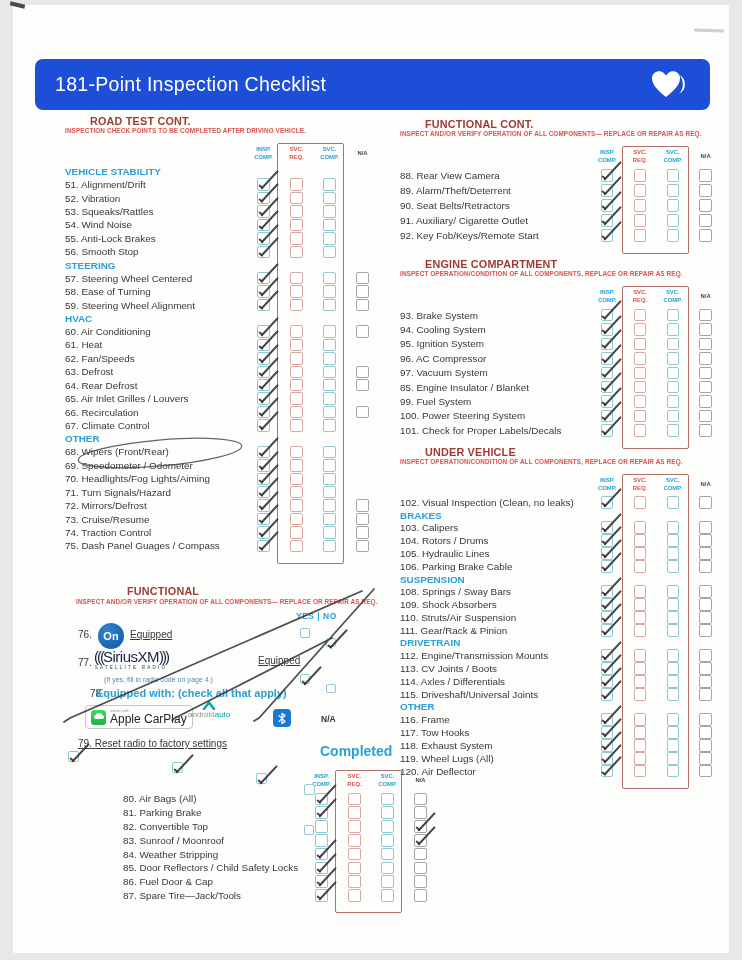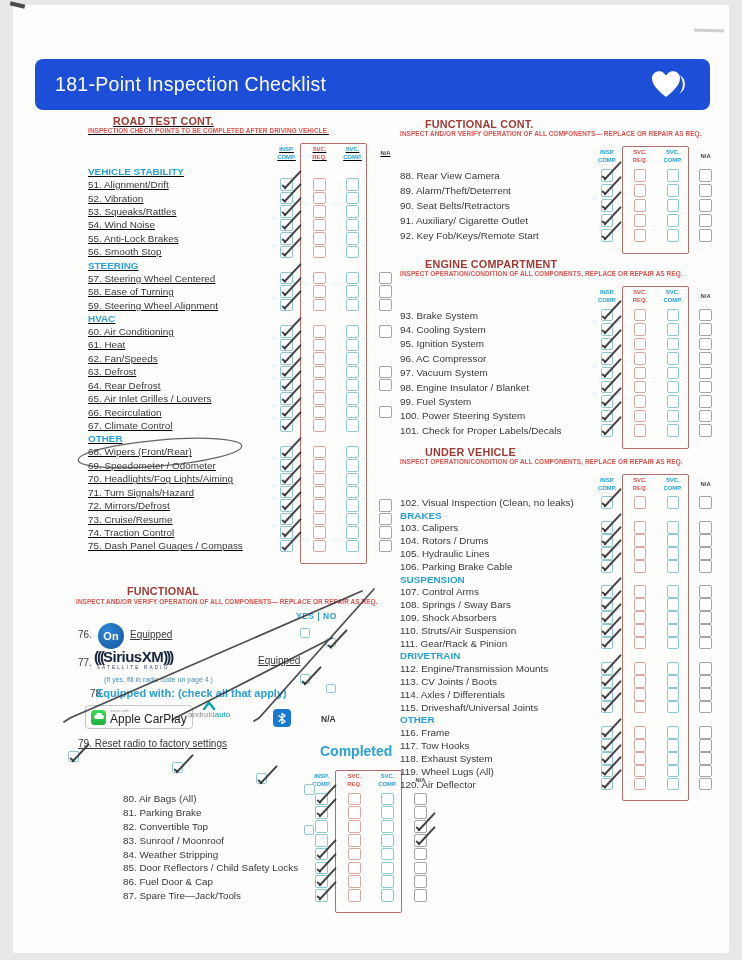--- a/index.html
+++ b/index.html
@@ -11,21 +11,21 @@
   .mark2{position:absolute;left:694px;top:29px;width:30px;height:3px;background:#cfcfcd;transform:rotate(2deg);}
 
   
   #headerbar{position:absolute;left:35px;top:59px;width:675px;height:51px;background:#1d4ed8;border-radius:8px;
     display:flex;align-items:center;justify-content:space-between;padding:0 20px;box-sizing:border-box;}
   #headerbar .title{color:#fff;font-size:19.5px;font-weight:500;letter-spacing:.3px;}
   .heart svg{display:block;}
 
   
   .block{position:absolute;}
-  #blockA{left:88px;top:115px;width:322px;text-decoration:underline;--lw:182px;--rh:13.45px;}
+  #blockA{left:65px;top:115px;width:322px;--lw:182px;--rh:13.45px;}
   #blockB{left:60px;top:583px;width:345px;height:186px;}
   #blockC{left:75px;top:770px;width:322px;margin-left:48px;--lw:182px;--rh:13.8px;}
   #blockD{left:400px;top:118px;width:322px;--lw:192px;--rh:15px;}
   #blockE{left:400px;top:258px;width:322px;--lw:192px;--rh:14.4px;}
   #blockF{left:400px;top:446px;width:322px;--lw:192px;--rh:12.9px;}
 
   .sec-title{font-size:10.8px;font-weight:bold;color:#9e3a34;letter-spacing:.2px;line-height:12px;}
   .ind{margin-left:25px;}
   .sec-sub{font-size:6.4px;font-weight:bold;color:#d9534f;line-height:8px;letter-spacing:.1px;}
 
@@ -55,21 +55,21 @@
   #blockB *{box-sizing:border-box;}
   .abs{position:absolute;}
   .num{font-size:10px;color:#38383a;}
   .plain{font-size:10px;color:#38383a;text-decoration:underline;}
   .bluebold{color:#2aa0d6;font-weight:bold;}
   .yesno{font-size:8.5px;letter-spacing:.5px;}
   .smallcb{width:9.5px;height:9.5px;border:1.3px solid #8fc9ce;border-radius:2px;background:#fff;position:relative;z-index:2;}
   .onstar{width:26px;height:26px;border-radius:50%;background:radial-gradient(circle at 35% 30%,#2e86d4,#15559c);
     display:flex;align-items:center;justify-content:center;color:#fff;font-weight:bold;font-size:11px;}
   .sirius{display:flex;flex-direction:column;align-items:center;}
-  .sirius .line1{font-size:15px;font-weight:bold;color:#16243f;letter-spacing:-.5px;line-height:16px;white-space:nowrap;}
+  .sirius .line1{font-size:15px;font-weight:normal;color:#16243f;letter-spacing:-.5px;line-height:16px;white-space:nowrap;}
   .sirius .paren{letter-spacing:-2px;}
   .sirius .line2{font-size:4.6px;letter-spacing:2.2px;color:#33415c;margin-top:0;}
   .note{font-size:7px;color:#4a8fbe;}
   .cpbadge{display:flex;align-items:center;gap:4px;border:1px solid #c6c6c6;border-radius:4px;background:#fff;
     padding:2px 5px;height:24px;}
   .cpicon{width:15px;height:15px;border-radius:3.5px;background:linear-gradient(#3ddc5a,#1faf3f);position:relative;flex:0 0 auto;}
   .cpicon .car{position:absolute;left:2.5px;top:5.5px;width:10px;height:4px;background:#fff;border-radius:2px;}
   .cpicon .win{position:absolute;left:4.5px;top:3px;width:6px;height:3px;background:#fff;border-radius:2px 2px 0 0;}
   .cptext{display:flex;flex-direction:column;line-height:1;}
   .cptext .ww{font-size:4.2px;color:#999;}
@@ -874,21 +874,21 @@
             <div class="cb cb-red"></div>
           </div>
           <div class="cell">
             <div class="cb"></div>
           </div>
           <div class="cell">
             <div class="cb cb-gray"></div>
           </div>
         </div>
         <div class="irow">
-          <span class="ilabel">98. Engine Insulator / Blanket</span>
+          <span class="ilabel">85. Engine Insulator / Blanket</span>
           <div class="cell">
             <div class="cb t"></div>
           </div>
           <div class="cell">
             <div class="cb cb-red"></div>
           </div>
           <div class="cell">
             <div class="cb"></div>
           </div>
           <div class="cell">
@@ -1037,35 +1037,20 @@
           </div>
           <div class="cell">
             <div class="cb"></div>
           </div>
           <div class="cell">
             <div class="cb cb-gray"></div>
           </div>
         </div>
         <div class="grp">SUSPENSION</div>
         <div class="irow">
-          <span class="ilabel">107. Control Arms</span>
-          <div class="cell">
-            <div class="cb t"></div>
-          </div>
-          <div class="cell">
-            <div class="cb cb-red"></div>
-          </div>
-          <div class="cell">
-            <div class="cb"></div>
-          </div>
-          <div class="cell">
-            <div class="cb cb-gray"></div>
-          </div>
-        </div>
-        <div class="irow">
           <span class="ilabel">108. Springs / Sway Bars</span>
           <div class="cell">
             <div class="cb t"></div>
           </div>
           <div class="cell">
             <div class="cb cb-red"></div>
           </div>
           <div class="cell">
             <div class="cb"></div>
           </div>

